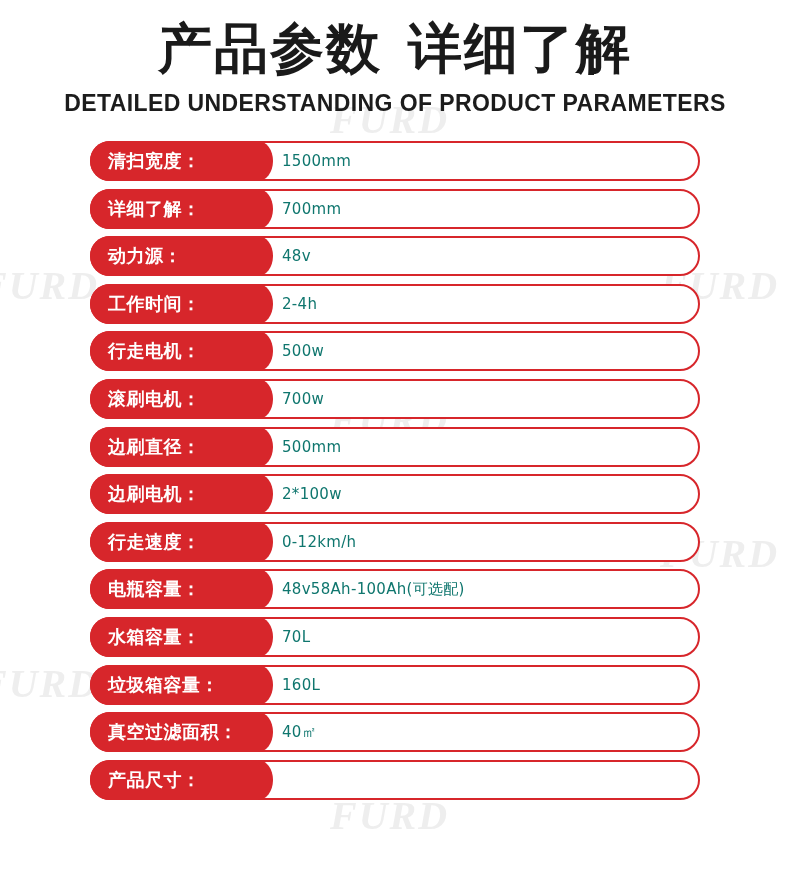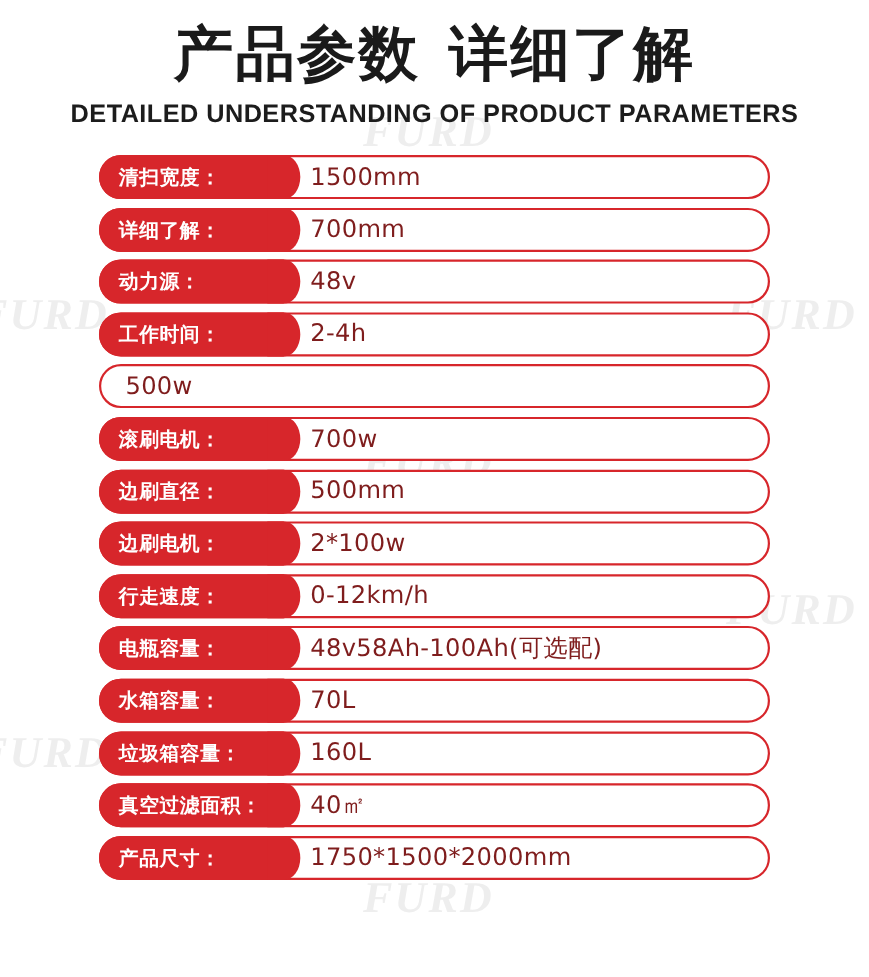--- a/index.html
+++ b/index.html
@@ -119,22 +119,22 @@
     font-size: 18px;
   }
   .value-cell {
     position: relative;
     z-index: 2;
     flex: 1 1 auto;
     display: flex;
     align-items: center;
     padding-left: 24px;
     font-family: "DejaVu Sans", sans-serif;
-    font-size: 22px;
-    color: #7f1d1d;
+    font-size: 15px;
+    color: #0f766e;
     letter-spacing: 0.3px;
   }
 </style>
 </head>
 <body>
 
 <div class="watermark-layer">
   <div class="wm" style="left:330px; top:96px; font-size:40px;">FURD</div>
   <div class="wm" style="left:-20px; top:262px; font-size:40px;">FURD</div>
   <div class="wm" style="left:660px; top:262px; font-size:40px;">FURD</div>
@@ -167,20 +167,21 @@
       <div class="label-cap">动力源：</div>
       <div class="value-cell">48v</div>
     </div>
     <div class="spec-row">
       <div class="pill-outline"></div>
       <div class="label-cap">工作时间：</div>
       <div class="value-cell">2-4h</div>
     </div>
     <div class="spec-row">
       <div class="pill-outline"></div>
+      <div class="label-cap">行走电机：</div>
       <div class="value-cell">500w</div>
     </div>
     <div class="spec-row">
       <div class="pill-outline"></div>
       <div class="label-cap">滚刷电机：</div>
       <div class="value-cell">700w</div>
     </div>
     <div class="spec-row">
       <div class="pill-outline"></div>
       <div class="label-cap">边刷直径：</div>
@@ -212,15 +213,14 @@
       <div class="value-cell">160L</div>
     </div>
     <div class="spec-row">
       <div class="pill-outline"></div>
       <div class="label-cap small">真空过滤面积：</div>
       <div class="value-cell">40㎡</div>
     </div>
     <div class="spec-row">
       <div class="pill-outline"></div>
       <div class="label-cap">产品尺寸：</div>
-      <div class="value-cell">1750*1500*2000mm</div>
     </div>
   </div>
 
 </body></html>

